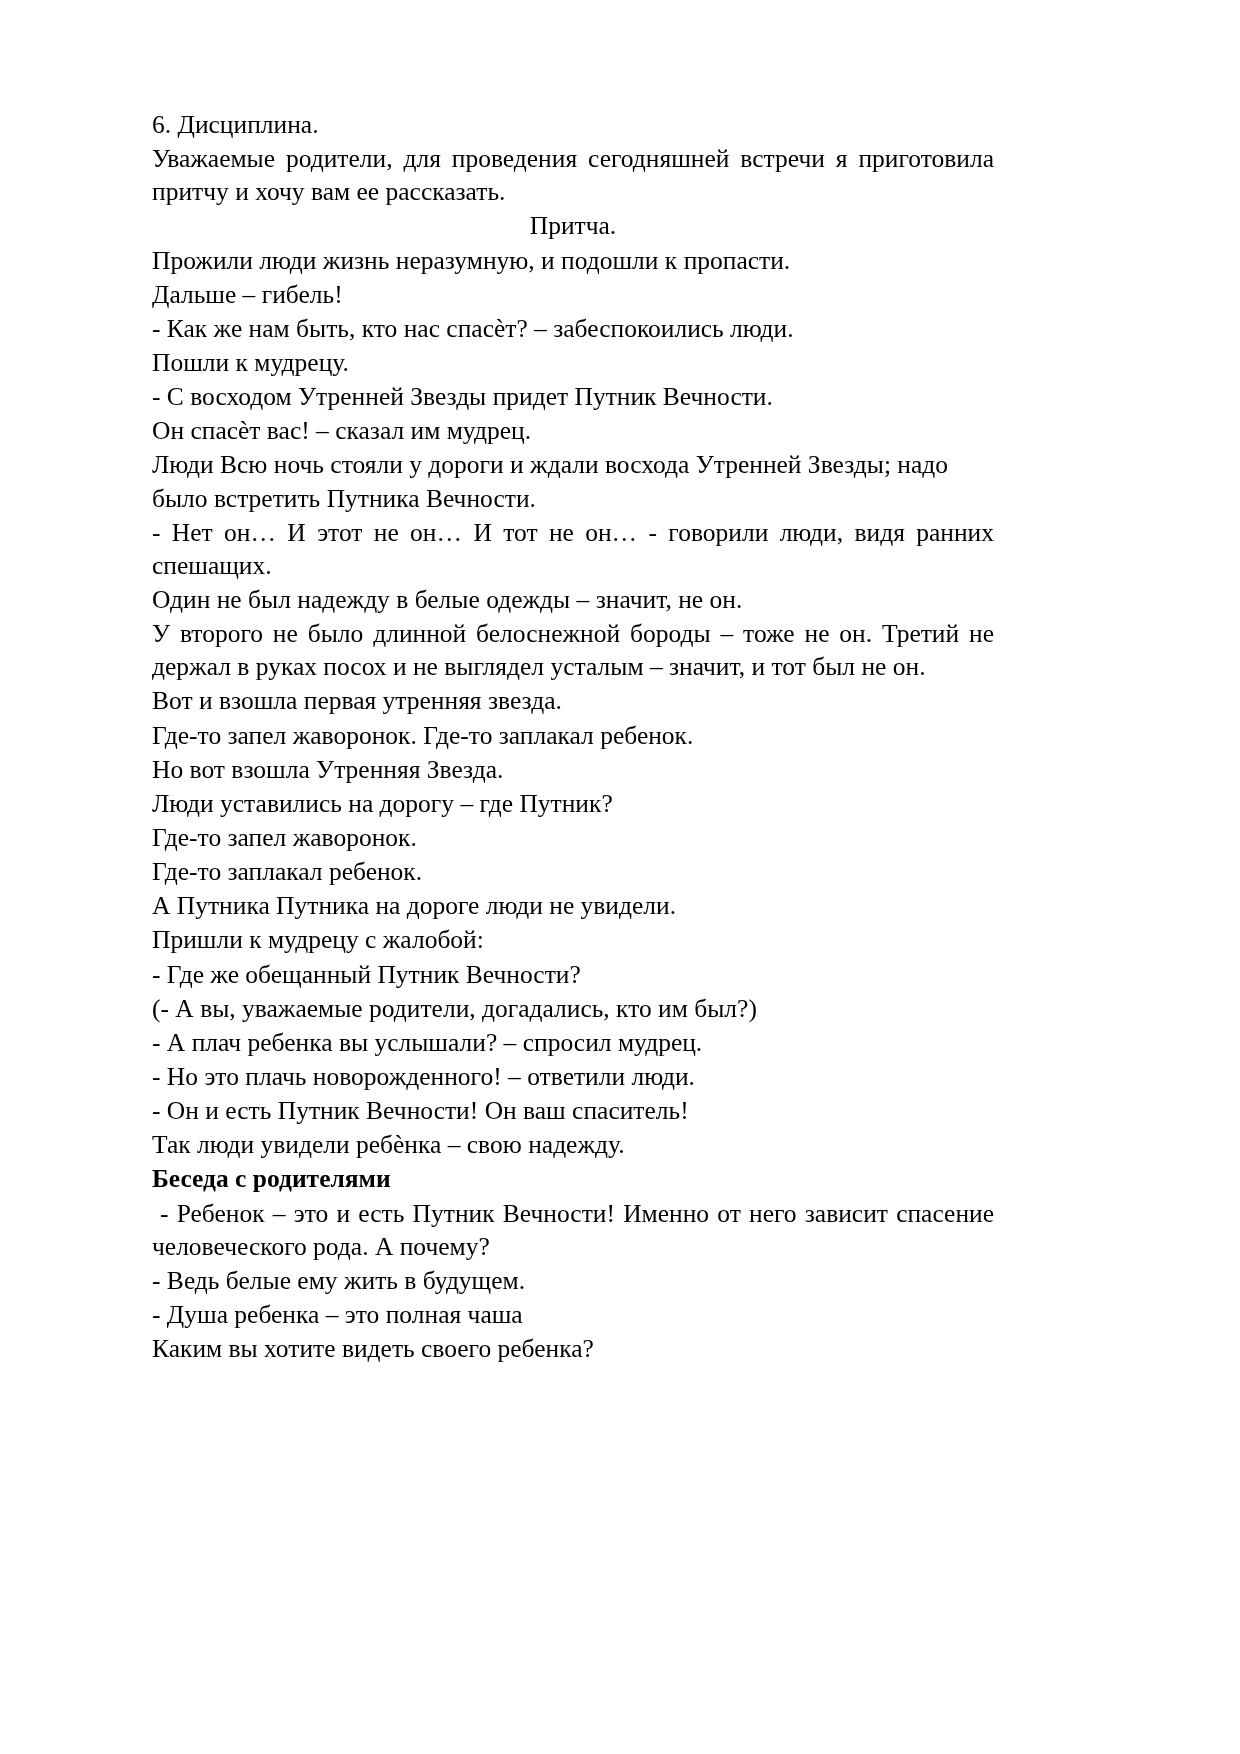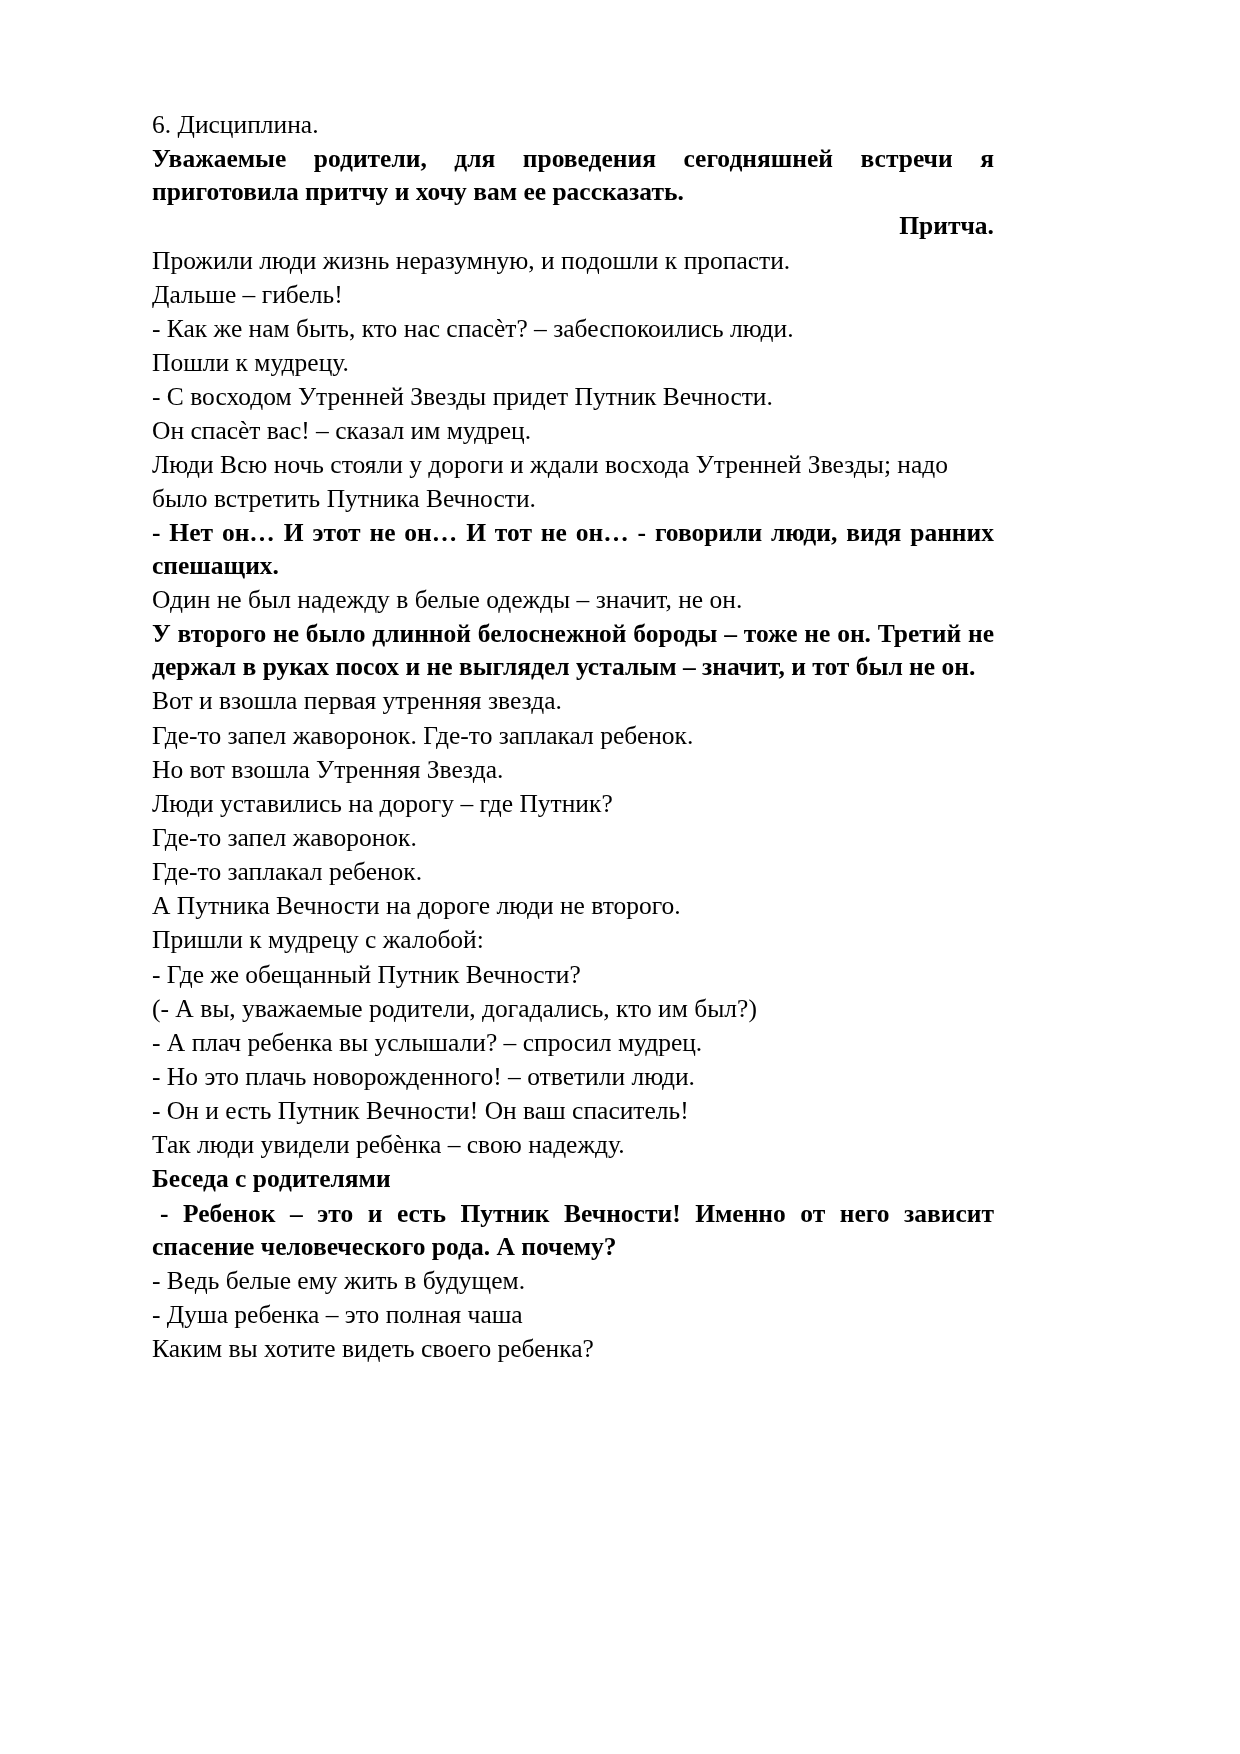--- a/index.html
+++ b/index.html
@@ -25,25 +25,24 @@
     font-size: 25.5px;
     line-height: 1.30;
   }
   p {
     margin: 0 0 1px 0;
     text-align: left;
   }
   p.just {
     text-align: justify;
     text-justify: inter-word;
-    font-weight: bold;
   }
   p.center {
-    text-align: right;
-    font-weight: bold;
+    text-align: center;
+    font-weight: normal;
   }
   p.bold {
     font-weight: bold;
   }
   p.indent {
     text-indent: 8px;
   }
 </style>
 </head>
 <body>
@@ -66,21 +65,21 @@
     <p>Люди Всю ночь стояли у дороги и ждали восхода Утренней Звезды; надо было встретить Путника Вечности.</p>
     <p class="just">- Нет он… И этот не он… И тот не он… - говорили люди, видя ранних спешащих.</p>
     <p>Один не был надежду в белые одежды – значит, не он.</p>
     <p class="just">У второго не было длинной белоснежной бороды – тоже не он. Третий не держал в руках посох и не выглядел усталым – значит, и тот был не он.</p>
     <p>Вот и взошла первая утренняя звезда.</p>
     <p>Где-то запел жаворонок. Где-то заплакал ребенок.</p>
     <p>Но вот взошла Утренняя Звезда.</p>
     <p>Люди уставились на дорогу – где Путник?</p>
     <p>Где-то запел жаворонок.</p>
     <p>Где-то заплакал ребенок.</p>
-    <p>А Путника Вечности на дороге люди не второго.</p>
+    <p>А Путника Путника на дороге люди не увидели.</p>
     <p>Пришли к мудрецу с жалобой:</p>
     <p>- Где же обещанный Путник Вечности?</p>
     <p>(- А вы, уважаемые родители, догадались, кто им был?)</p>
     <p>- А плач ребенка вы услышали? – спросил мудрец.</p>
     <p>- Но это плачь новорожденного! – ответили люди.</p>
     <p>- Он и есть Путник Вечности! Он ваш спаситель!</p>
     <p>Так люди увидели ребѐнка – свою надежду.</p>
 
     <p class="bold">Беседа с родителями</p>
 

